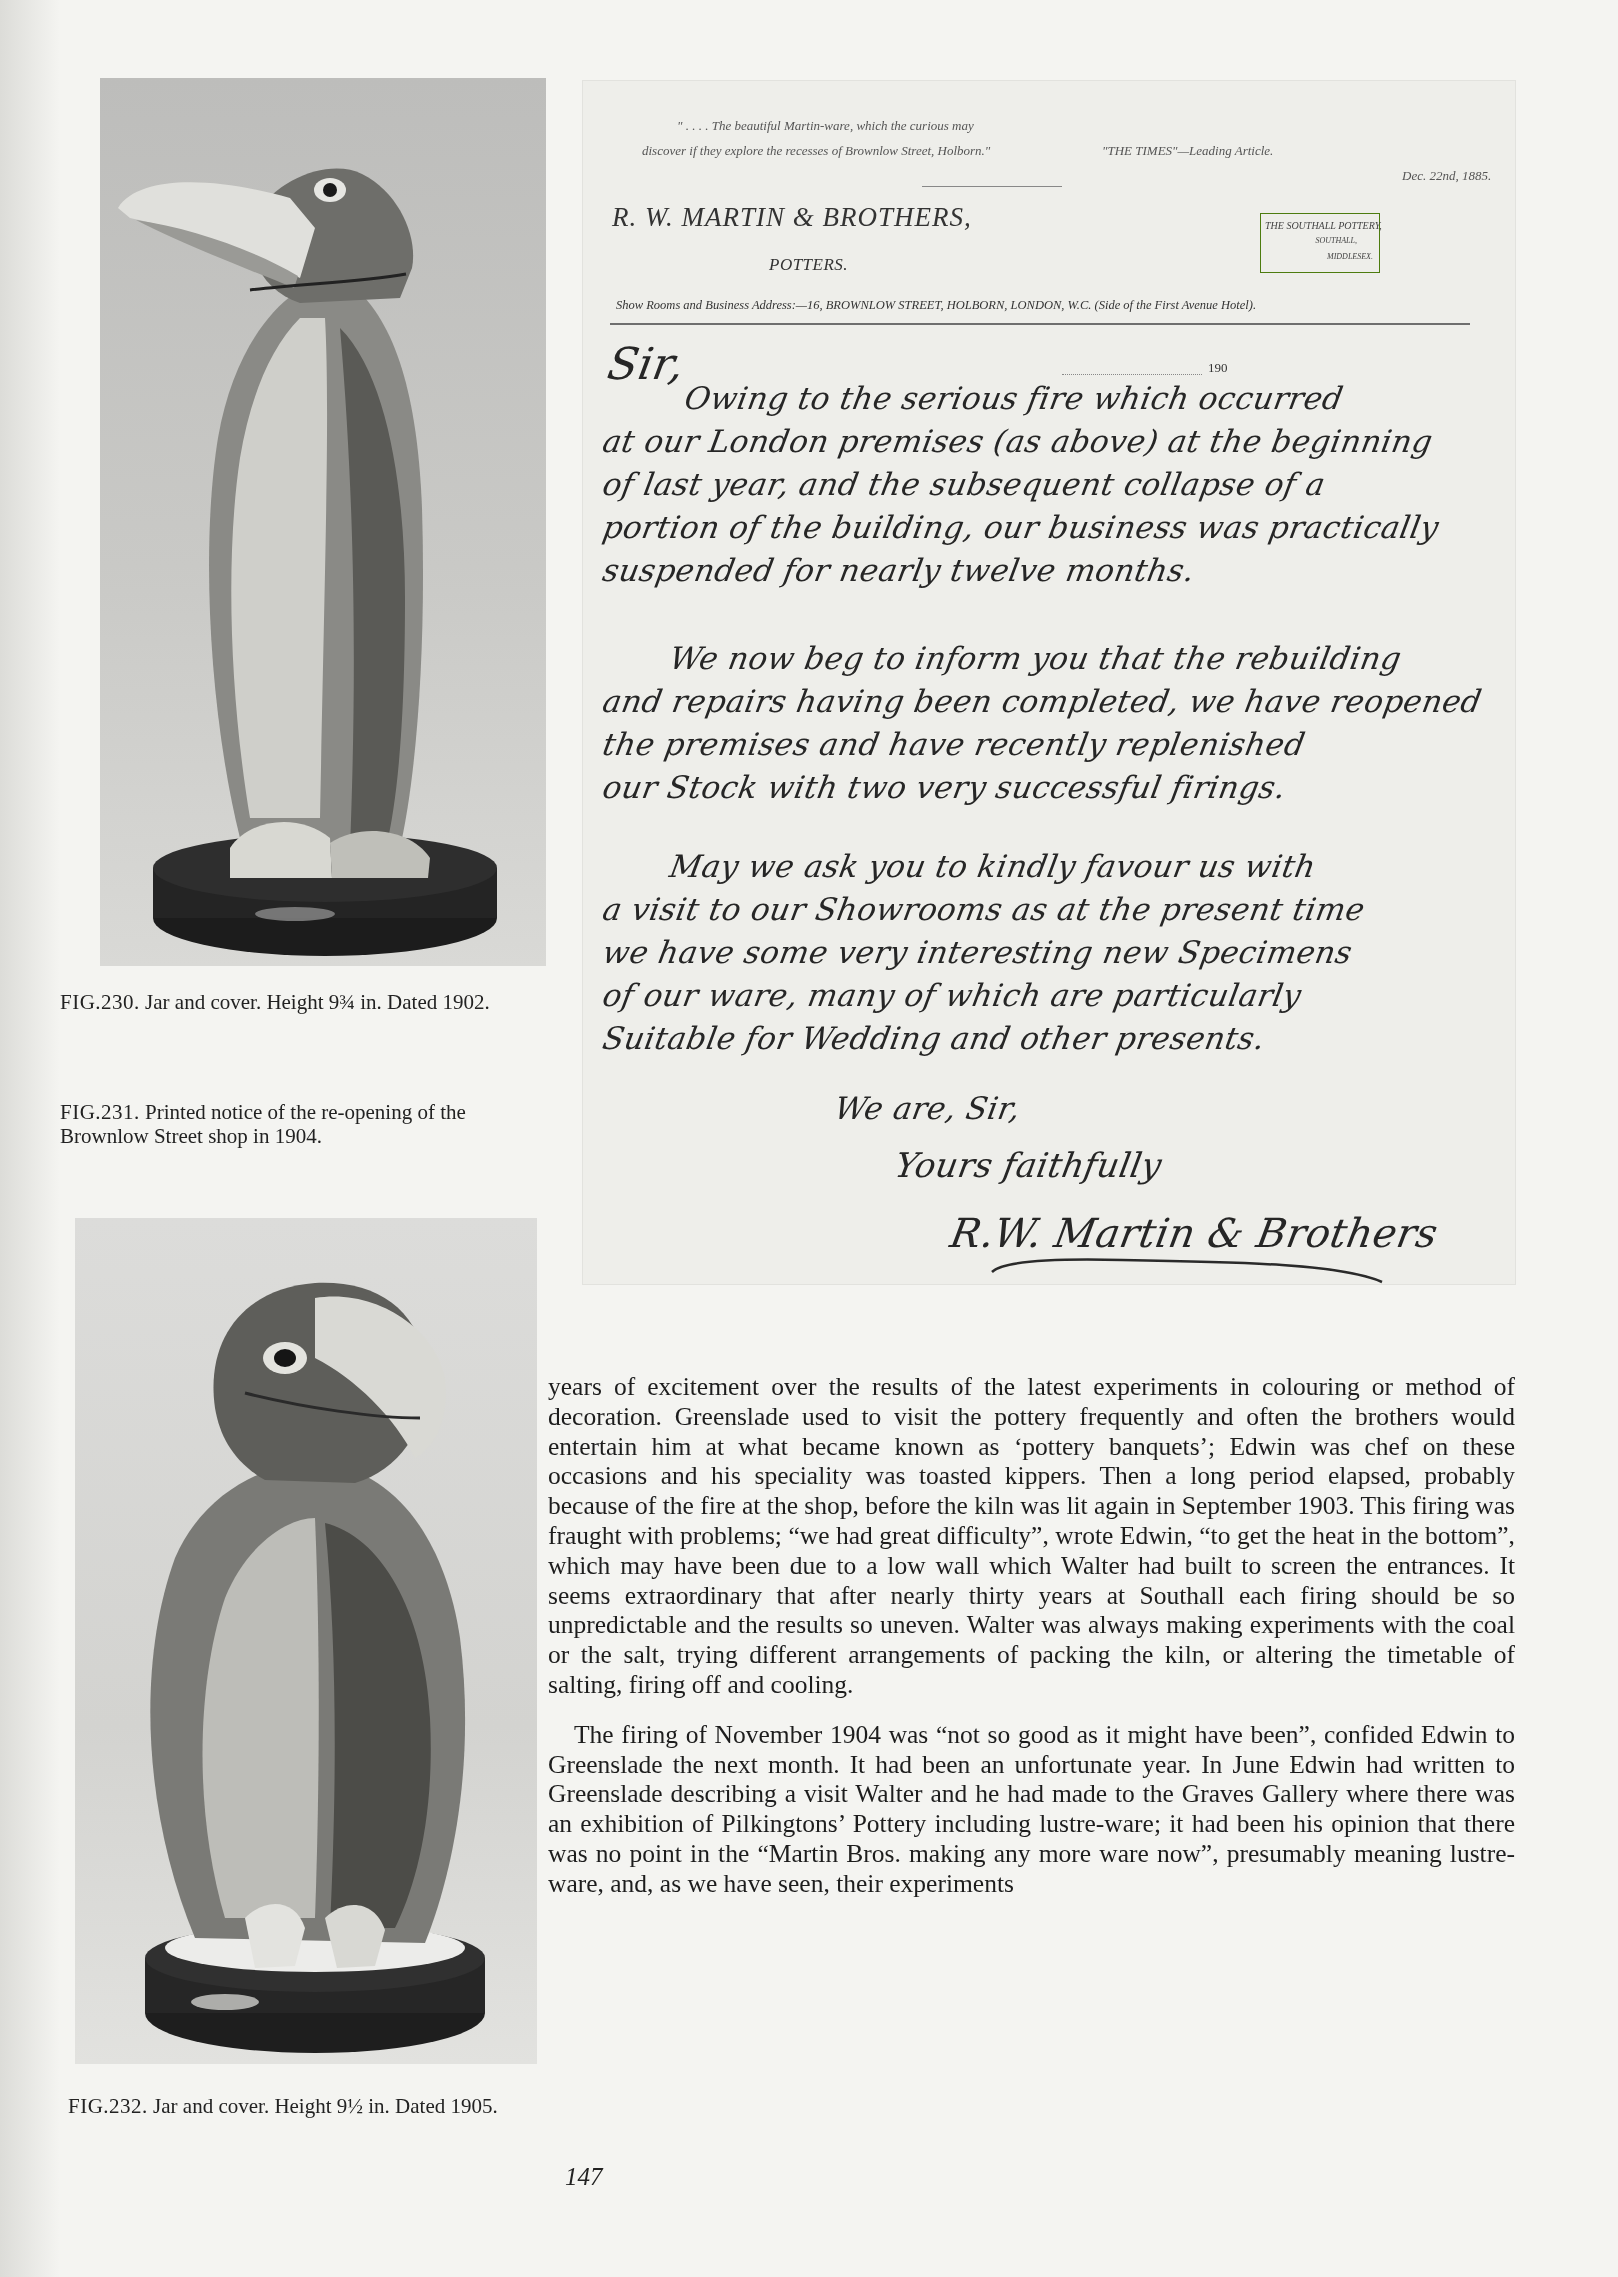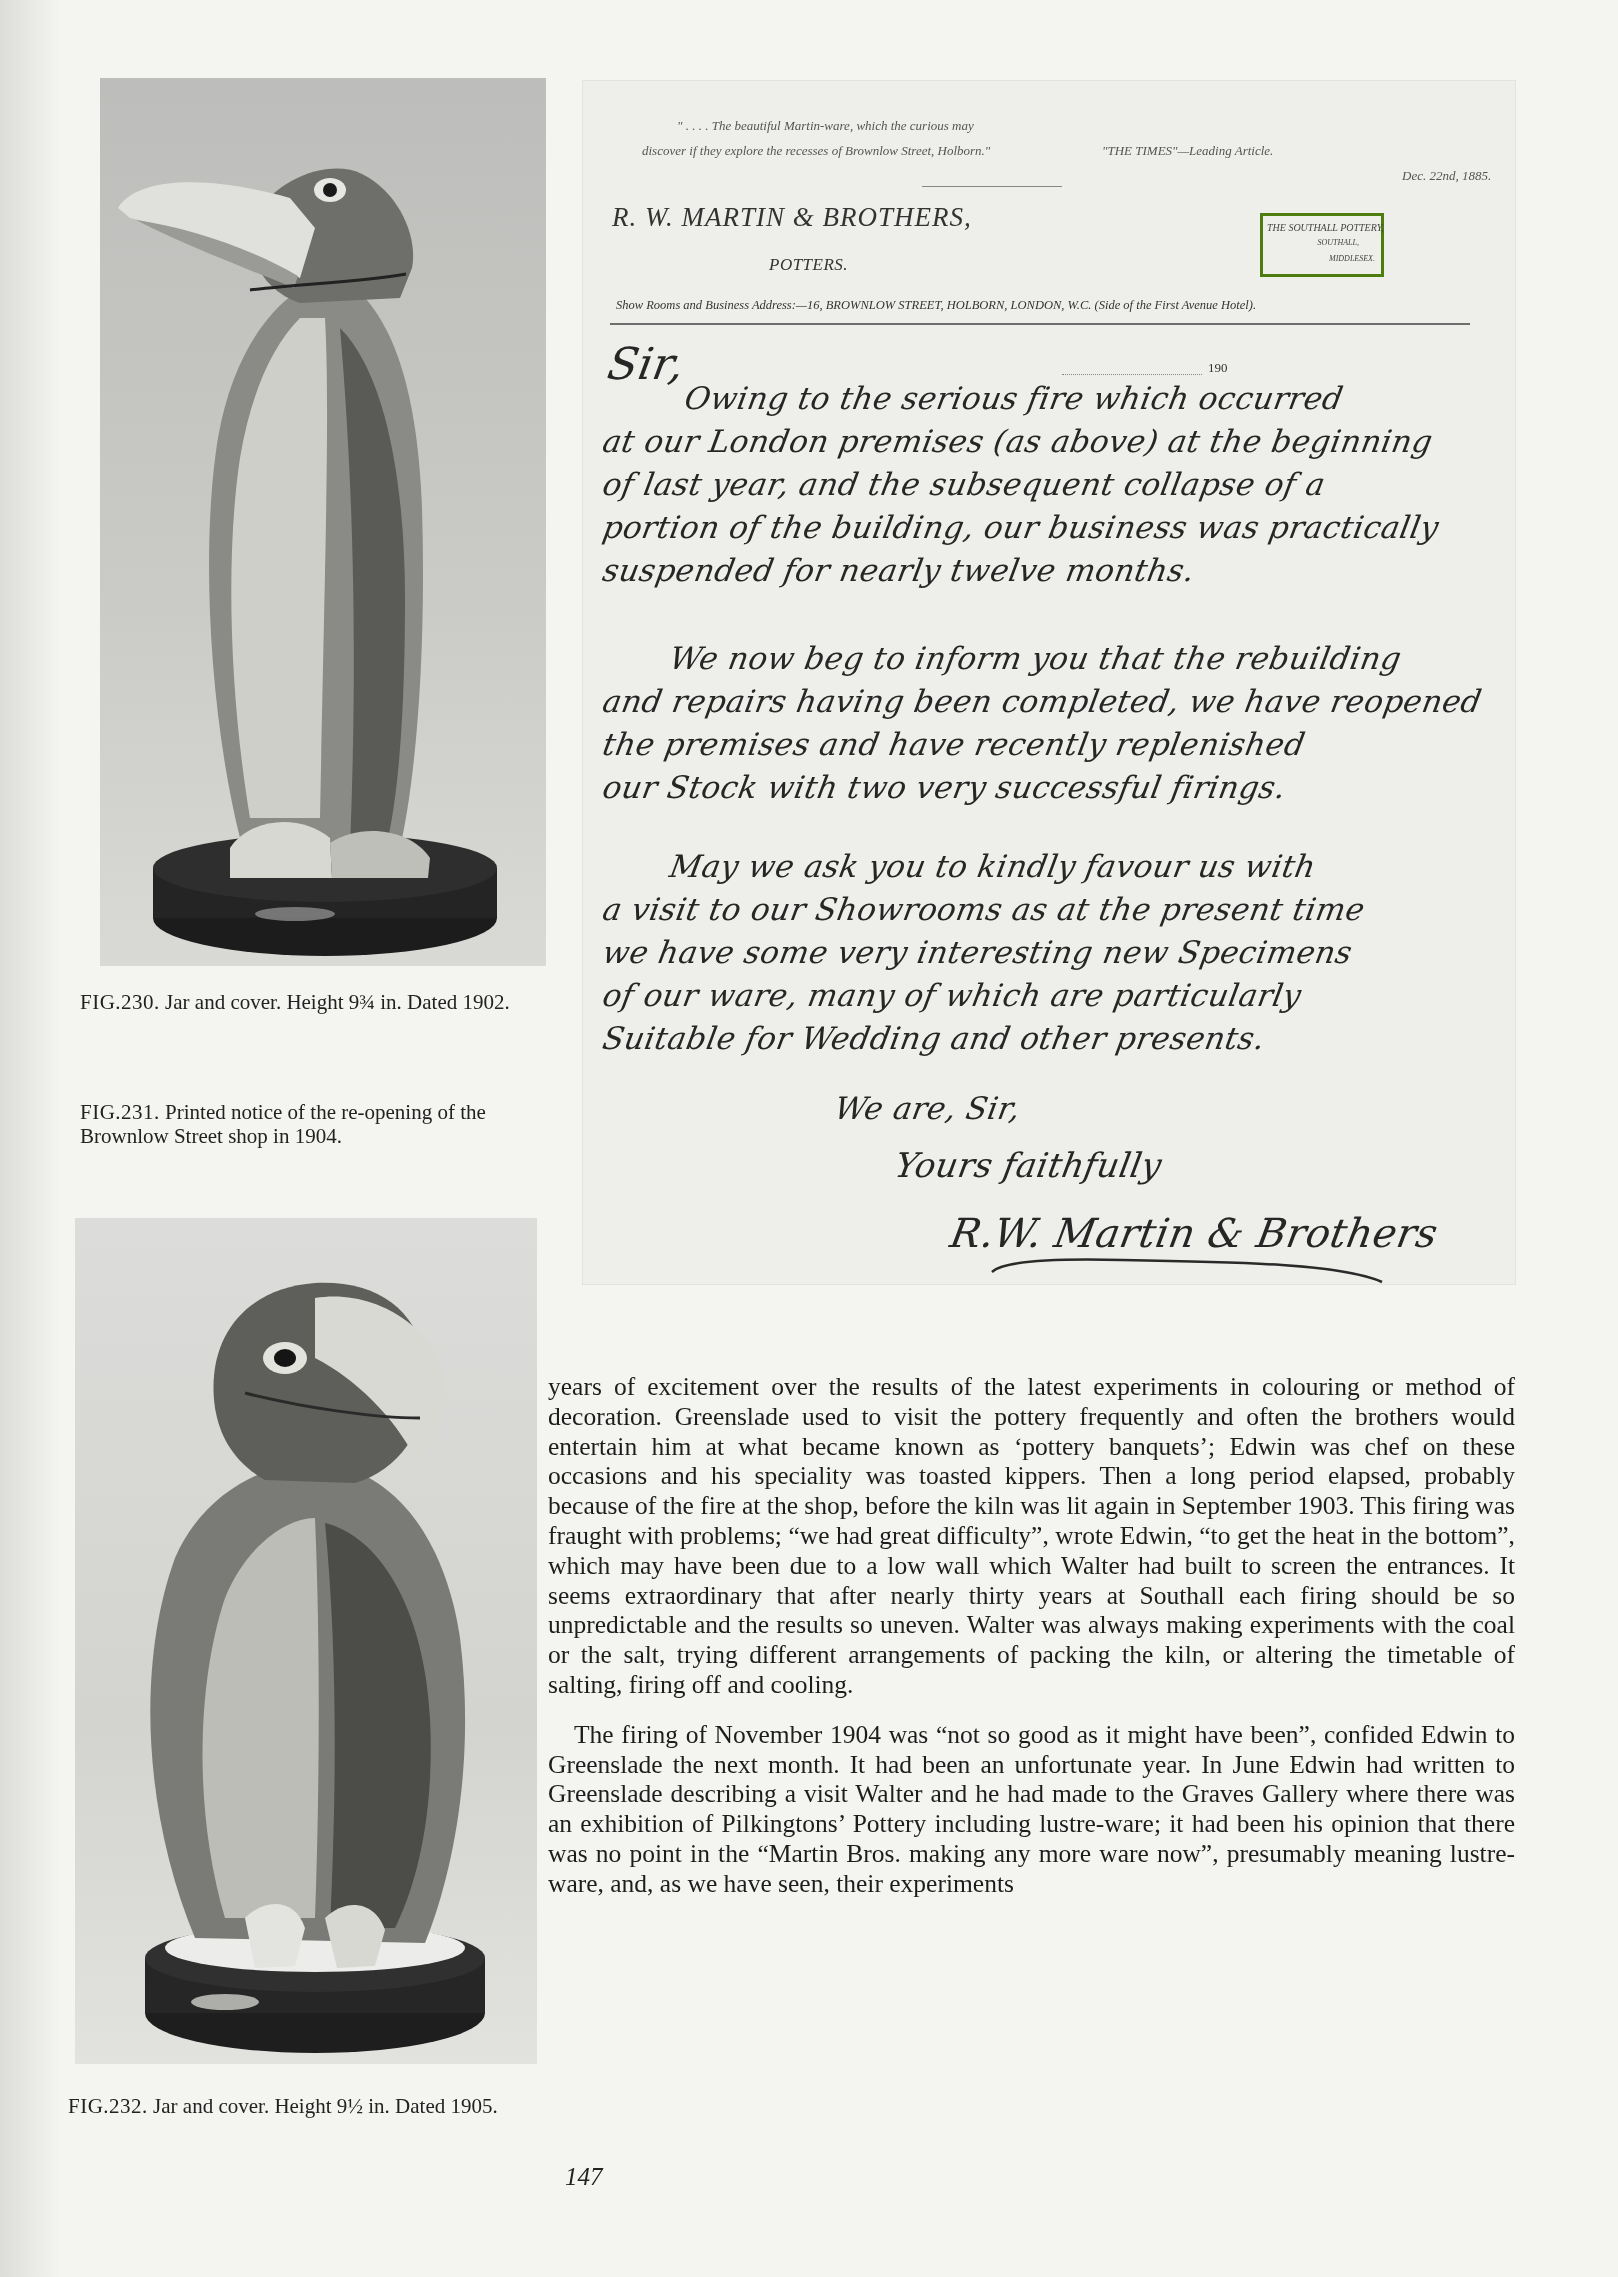--- a/index.html
+++ b/index.html
@@ -19,21 +19,21 @@
       position: absolute; overflow: hidden;
       background: linear-gradient(180deg, #bdbdbb 0%, #c9c9c6 55%, #d9d9d6 100%);
     }
     .photo svg { position: absolute; left: 0; top: 0; width: 100%; height: 100%; }
     #photo1 { left: 100px; top: 78px; width: 446px; height: 888px; }
     #photo2 { left: 75px; top: 1218px; width: 462px; height: 846px;
       background: linear-gradient(180deg, #dcdcda 0%, #d3d3d0 60%, #e2e2df 100%); }
 
     
     .caption {
-      position: absolute; left: 80px; width: 480px;
+      position: absolute; left: 60px; width: 480px;
       font-size: 21px; line-height: 24px; color: #222;
     }
     .caption .figno { font-variant: small-caps; letter-spacing: 0.5px; }
     #cap230 { top: 990px; }
     #cap231 { top: 1072px; margin-top: 28px; }
     #cap232 { top: 2094px; left: 68px; }
 
     
     #letter {
       position: absolute; left: 582px; top: 80px; width: 934px; height: 1205px;
@@ -46,21 +46,21 @@
     }
     #lh-quote1 { top: 38px; left: 95px; }
     #lh-quote2 { top: 63px; }
     #lh-times { position: absolute; top: 63px; left: 520px; font-size: 13px; color: #555; font-style: italic; }
     #lh-date { position: absolute; top: 88px; left: 820px; font-size: 13px; color: #555; font-style: italic; }
     #lh-rule1 { position: absolute; top: 106px; left: 340px; width: 140px; height: 1px; background: #888; }
     #lh-firm { position: absolute; top: 122px; left: 30px; font-size: 27px; letter-spacing: 1px; font-style: italic; color: #333; }
     #lh-potters { position: absolute; top: 175px; left: 187px; font-size: 17px; font-style: italic; color: #333; letter-spacing: 0.5px; }
     #lh-box {
       position: absolute; top: 133px; left: 678px; width: 118px; height: 58px;
-      border: 3px solid #4d7c0f; font-style: italic; color: #444;
+      border: 1px solid #4d7c0f; font-style: italic; color: #444;
     }
     #lh-box .b1 { position: absolute; top: 6px; left: 4px; font-size: 10px; white-space: nowrap; }
     #lh-box .b2 { position: absolute; top: 22px; right: 22px; font-size: 8px; margin-left: 34px; }
     #lh-box .b3 { position: absolute; top: 38px; right: 6px; font-size: 8px; }
     #lh-address { position: absolute; top: 218px; left: 34px; font-size: 12.5px; font-style: italic; color: #333; white-space: nowrap; text-align: center; }
     #lh-rule2 { position: absolute; top: 243px; left: 28px; width: 860px; height: 2px; background: #6e6e6e; }
     #date-line { position: absolute; top: 294px; left: 480px; width: 140px; height: 1px; border-top: 1px dotted #888; }
     #date-year { position: absolute; top: 280px; left: 626px; font-size: 13px; color: #333; }
 
     .hand {

